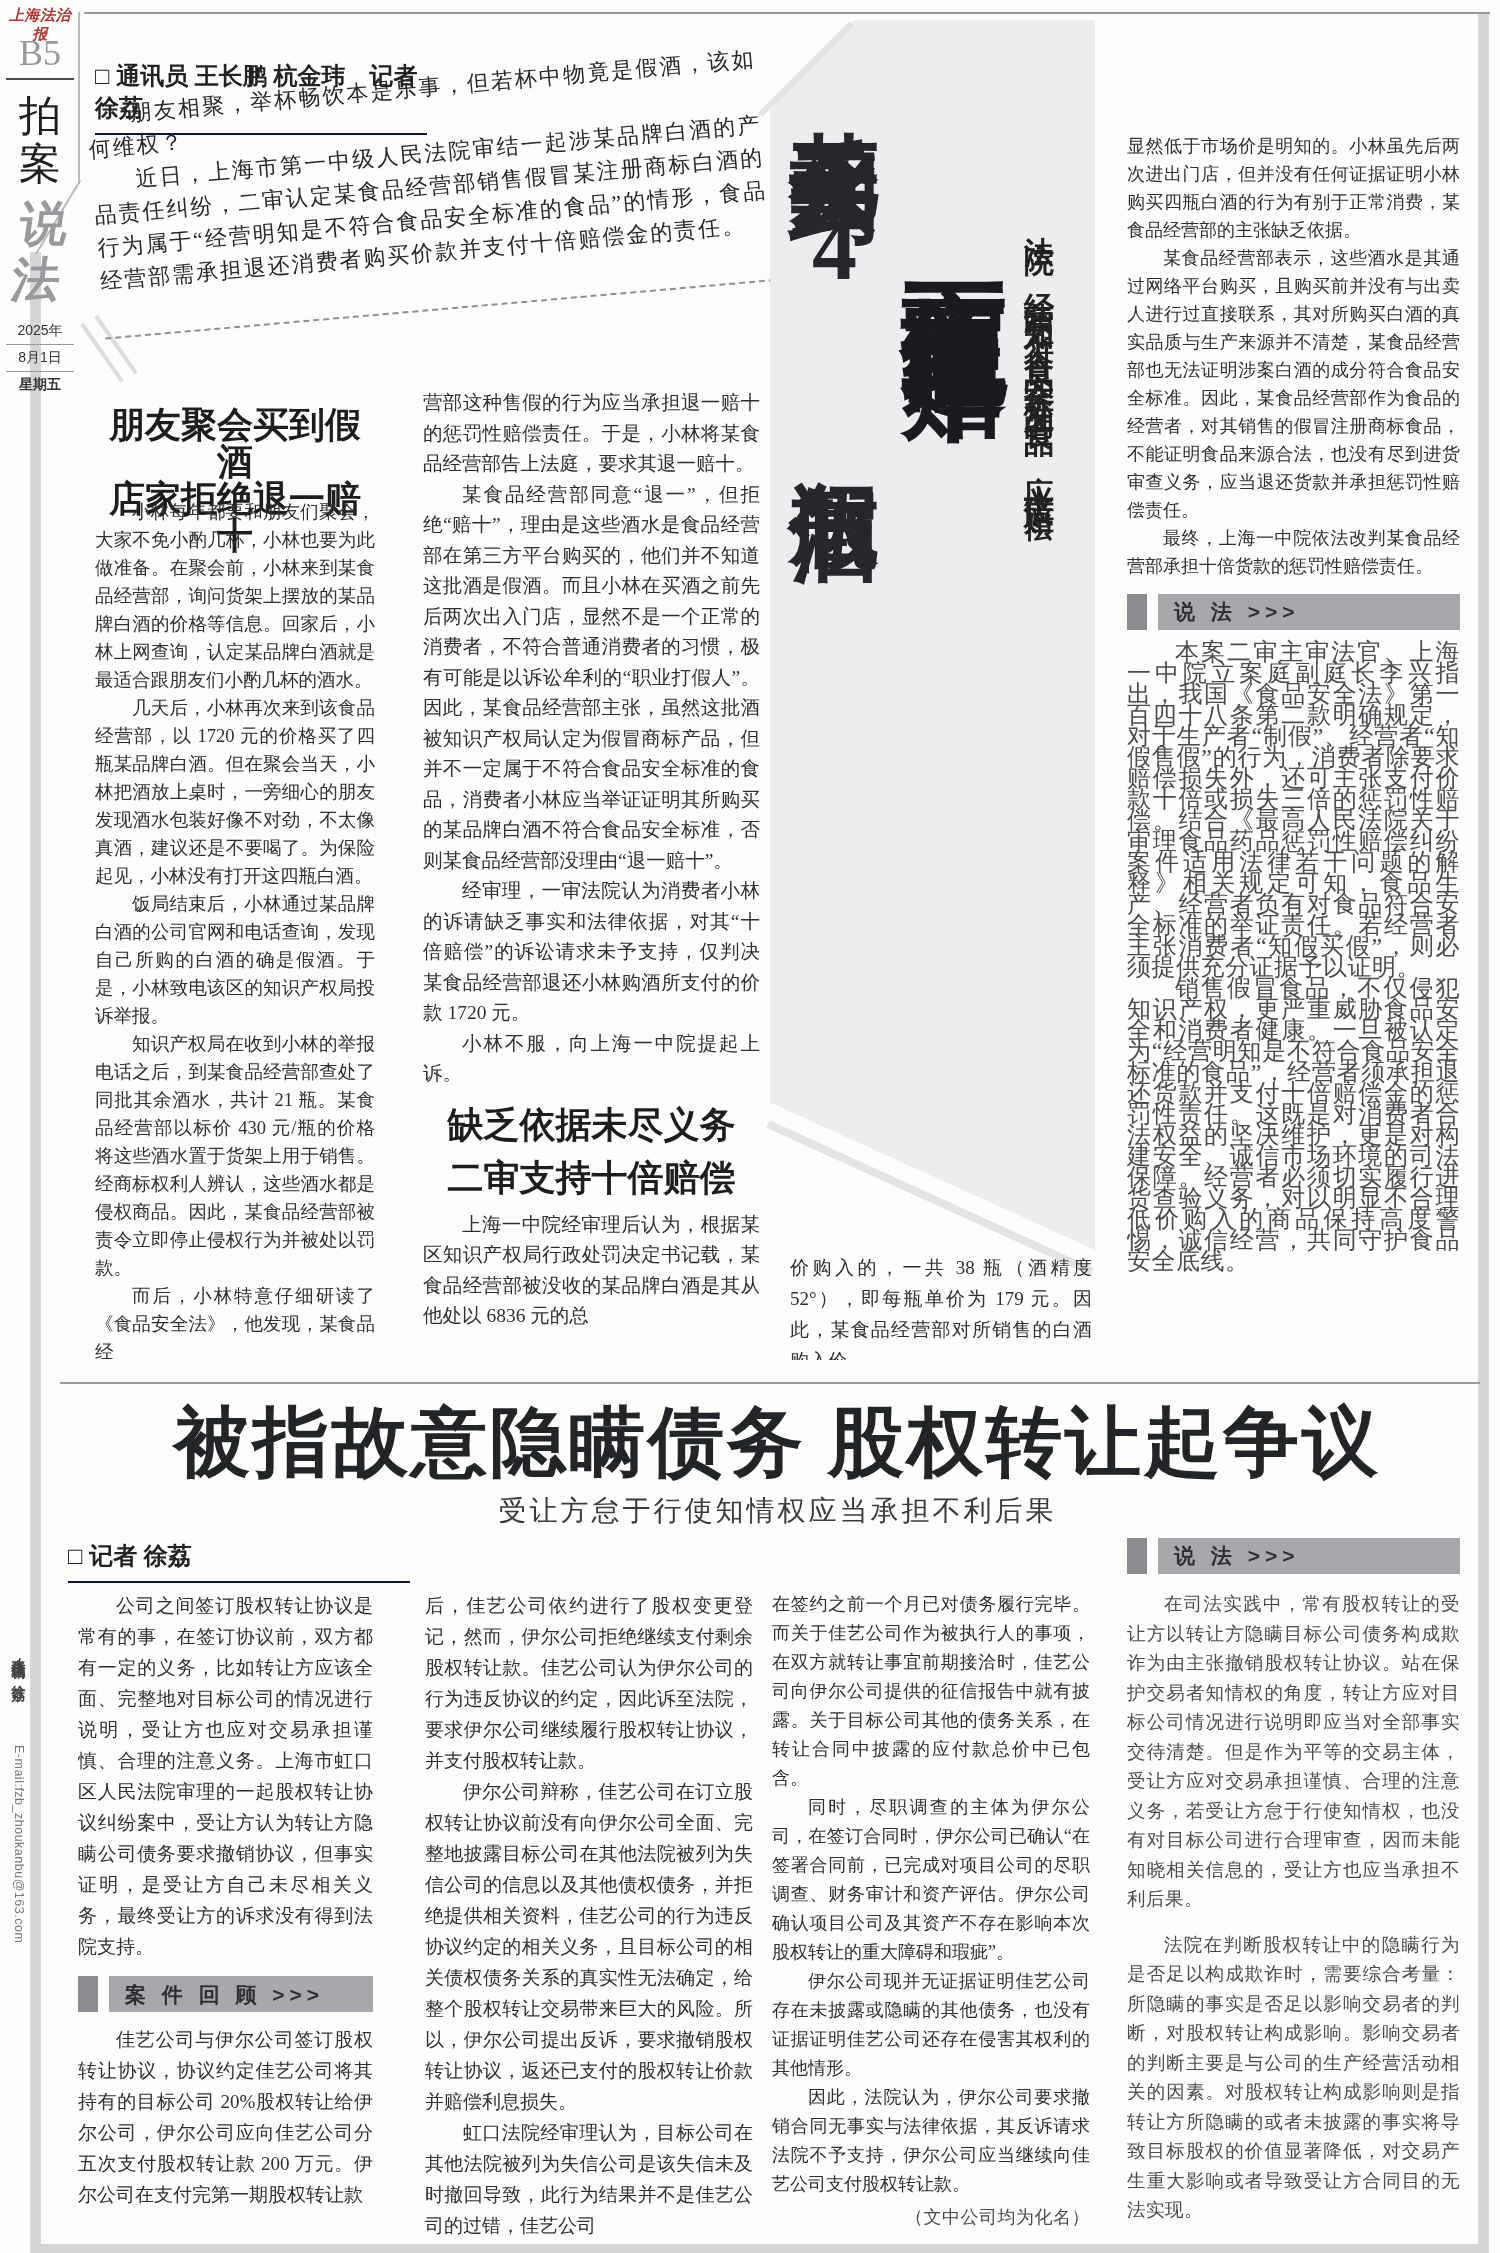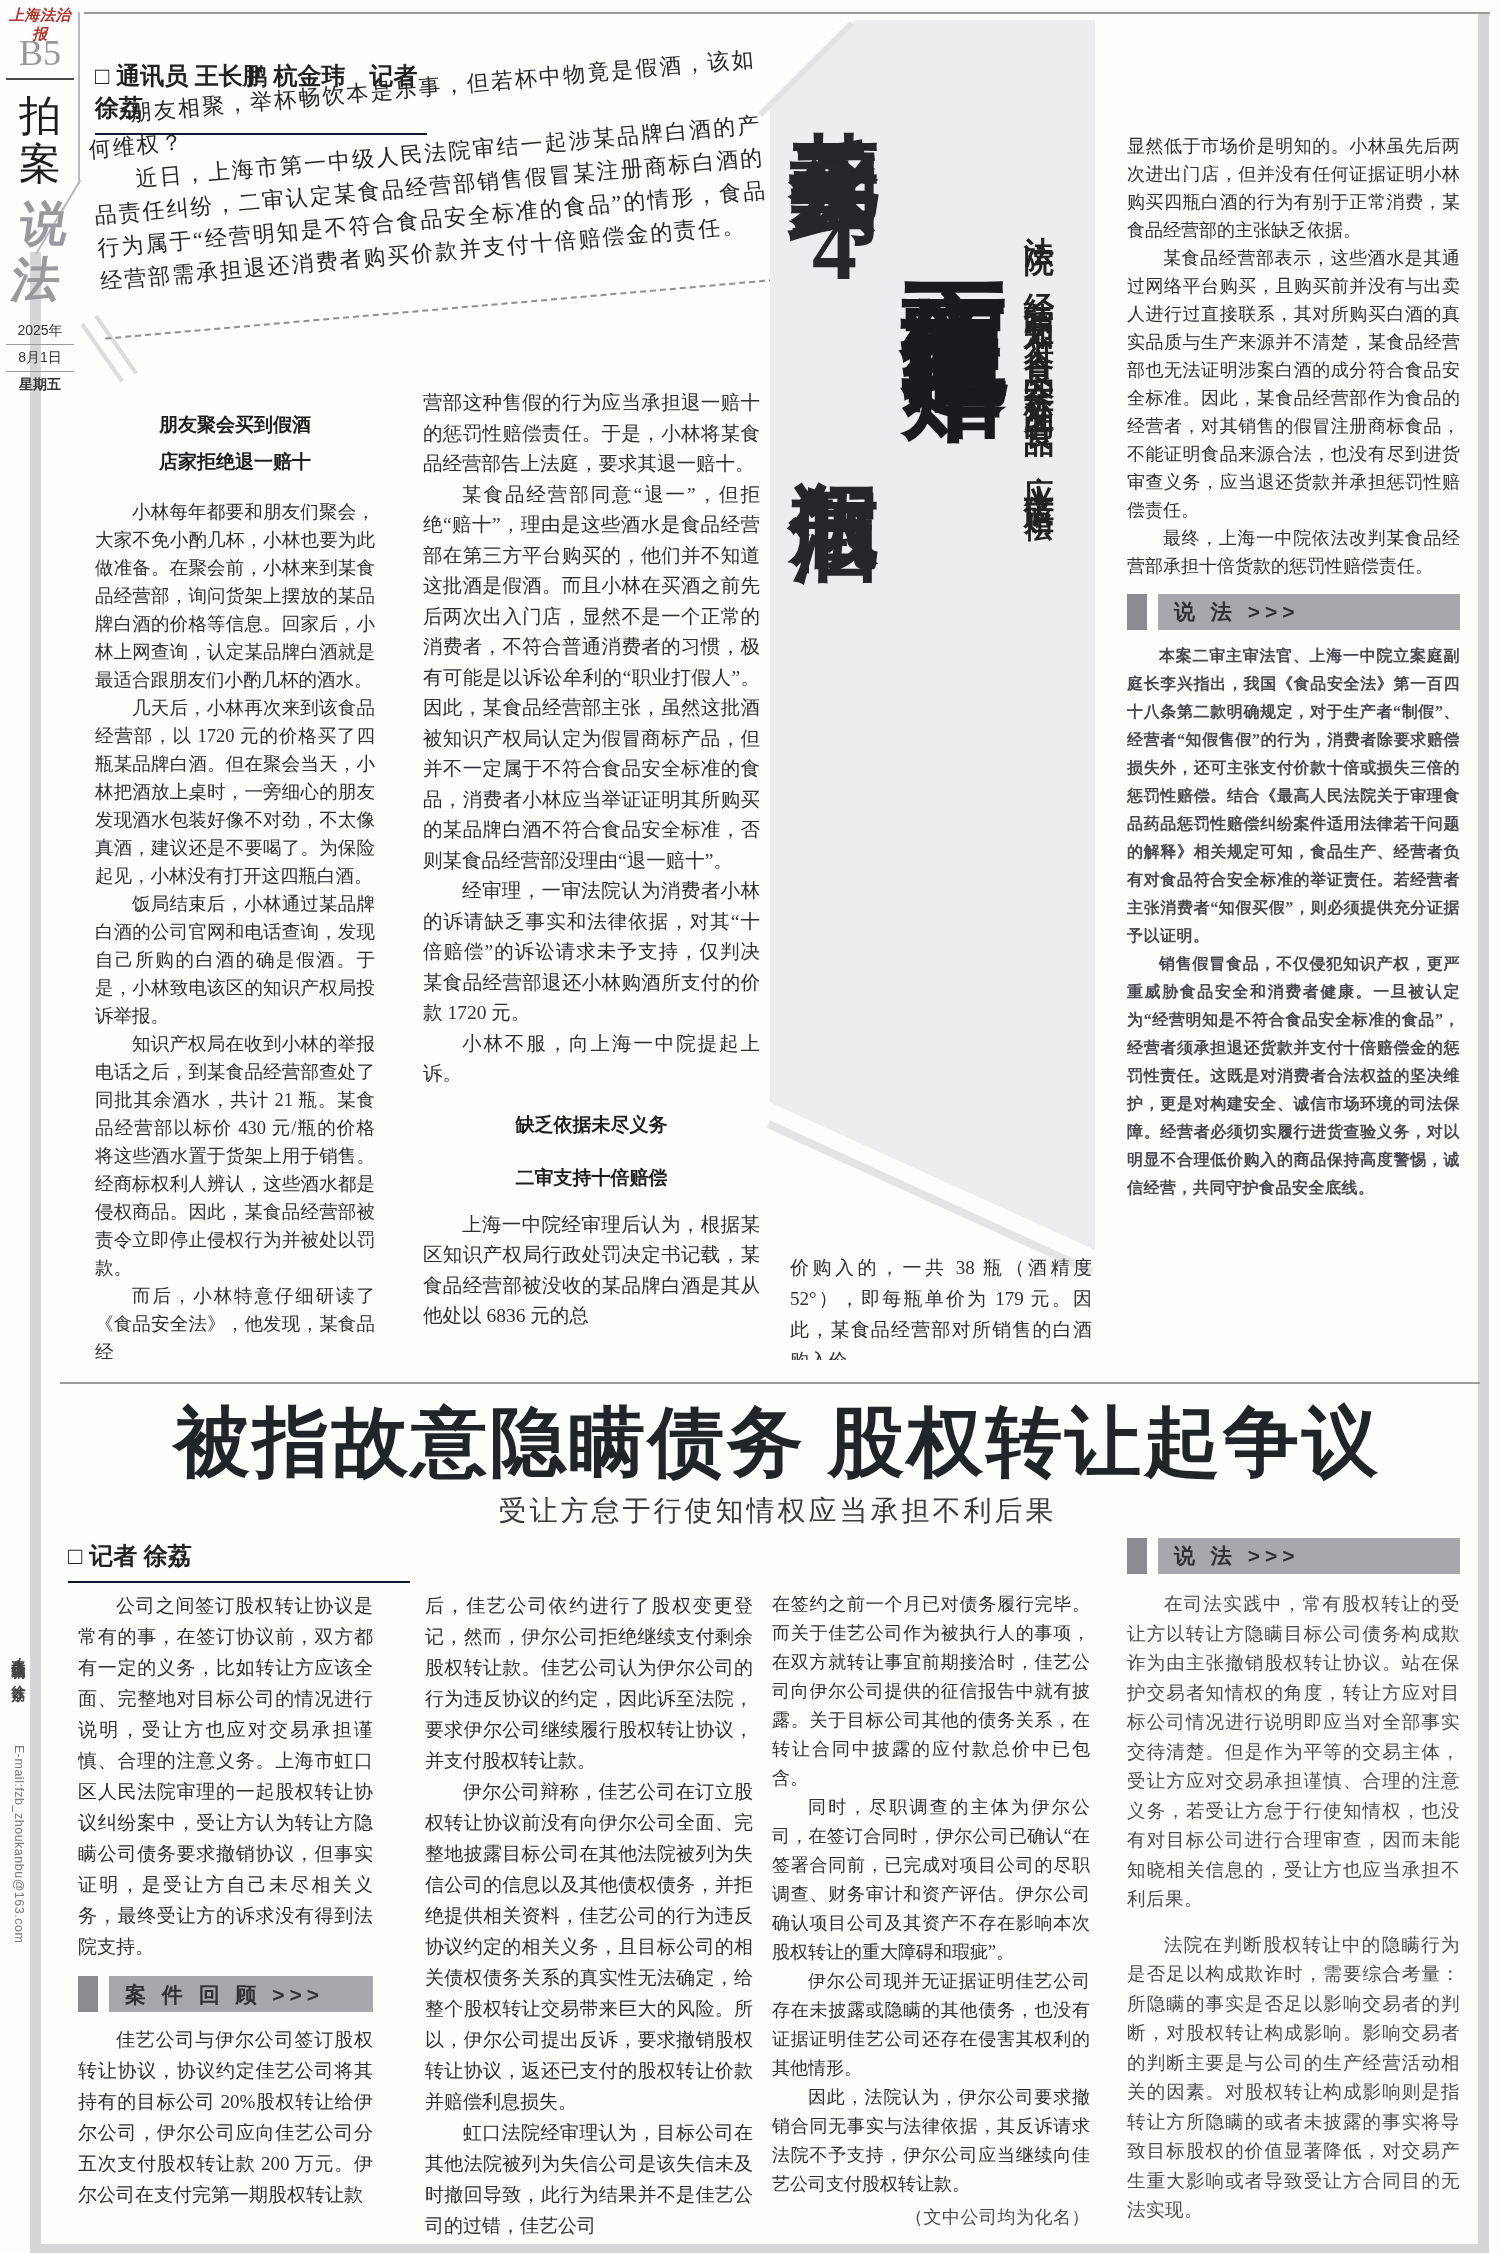--- a/index.html
+++ b/index.html
@@ -58,37 +58,37 @@
   .v-main1{left:783px;top:58px;writing-mode:vertical-rl;text-orientation:upright;
     font-size:90px;line-height:102px;font-weight:600;letter-spacing:6px;color:#26262b;}
   .v-main2{left:893px;top:196px;writing-mode:vertical-rl;text-orientation:upright;
     font-size:106px;line-height:122px;font-weight:800;letter-spacing:8px;color:#1b1b1f;}
   .v-kicker{left:1020px;top:212px;writing-mode:vertical-rl;text-orientation:upright;
     font-size:30px;line-height:38px;font-weight:700;letter-spacing:9px;color:#222;}
   .col{text-align:justify;overflow:hidden;}
   .col p{text-indent:2em;}
   .col p.noind{text-indent:0;}
   .a1-sub1{left:95px;top:406px;width:280px;}
-  .subhead{font-family:"Liberation Sans",sans-serif;font-weight:700;font-size:19px;line-height:37px;
+  .subhead{font-family:"Liberation Sans",sans-serif;font-weight:700;font-size:36px;line-height:37px;
     text-align:center;color:#1d1d20;}
   .a1-col1{left:95px;top:498px;width:280px;height:864px;font-size:18.5px;line-height:28px;}
   .a1-col2{left:423px;top:388px;width:337px;height:978px;font-size:19.5px;line-height:30.5px;}
   .a1-col2 .subhead{margin:16px 0 12px;}
   .a1-col3tail{left:790px;top:1252px;width:302px;height:108px;font-size:19px;line-height:31px;}
   .a1-col4{left:1127px;top:132px;width:333px;height:1230px;font-size:18px;line-height:28px;}
   
   .bar-row{display:flex;align-items:stretch;height:36px;}
   .bar-chip{width:20px;background:var(--chip-gray);margin-right:11px;flex:0 0 auto;}
   .bar{flex:1;background:var(--bar-gray);display:flex;align-items:center;}
   .bar-text{font-family:"Liberation Sans",sans-serif;font-size:21px;font-weight:700;
     letter-spacing:5px;color:#2f2f33;padding-left:16px;}
   .flow-bar{margin:14px 0 12px;}
   
   .kaiti{color:var(--kaiti-ink);letter-spacing:0.5px;}
-  .a1-col4 .kaiti{font-size:16px;line-height:28px;font-weight:bold;}
+  .a1-col4 .kaiti{font-size:24px;line-height:21px;}
   
   .a2-rule{left:60px;top:1382px;width:1420px;height:2px;background:#9c9c9c;}
   .a2-headline{left:95px;top:1392px;width:1365px;text-align:center;font-size:76px;font-weight:900;
     letter-spacing:3px;color:#222527;}
   .a2-subtitle{left:95px;top:1492px;width:1365px;text-align:center;font-size:28px;
     letter-spacing:3px;color:#3a3a3f;}
   .a2-byline{left:68px;top:1540px;width:342px;}
   .a2-col1{left:78px;top:1590px;width:295px;height:660px;font-size:19px;line-height:31px;}
   .a2-col2{left:425px;top:1590px;width:328px;height:660px;font-size:19px;line-height:31px;}
   .a2-col3{left:772px;top:1590px;width:318px;height:662px;font-size:18px;line-height:29px;}

